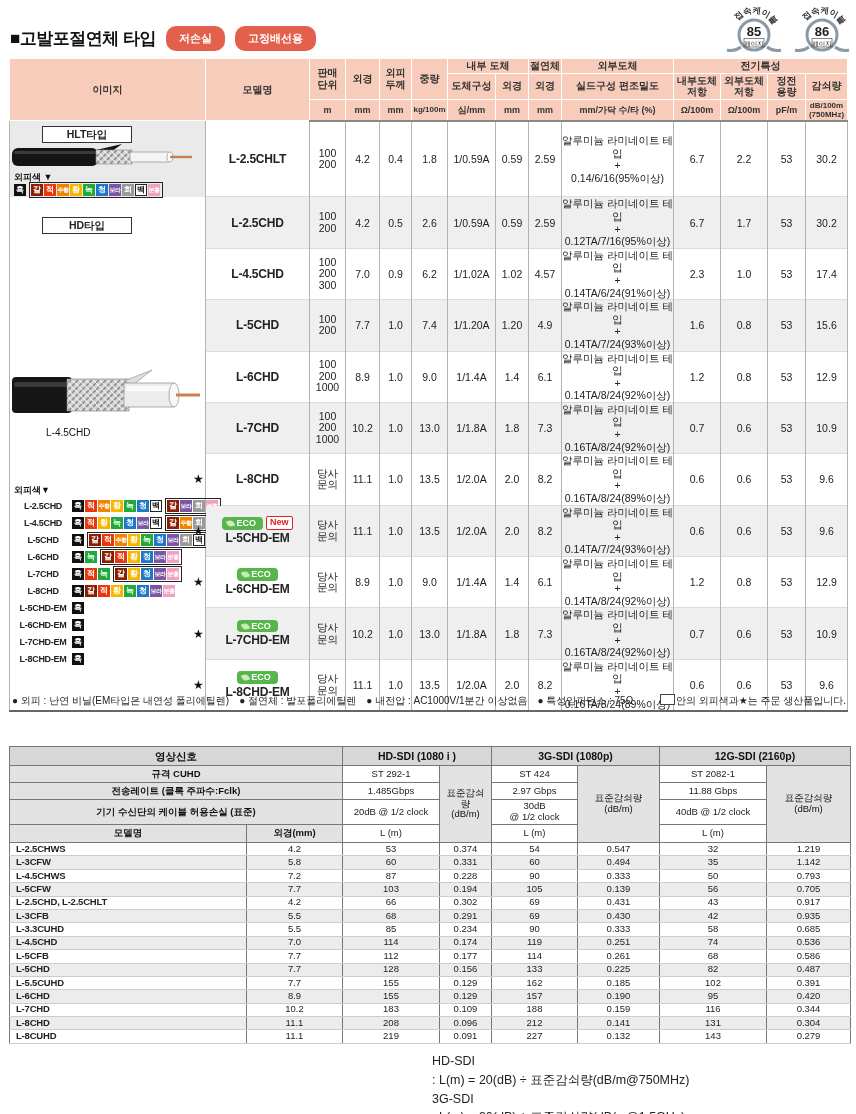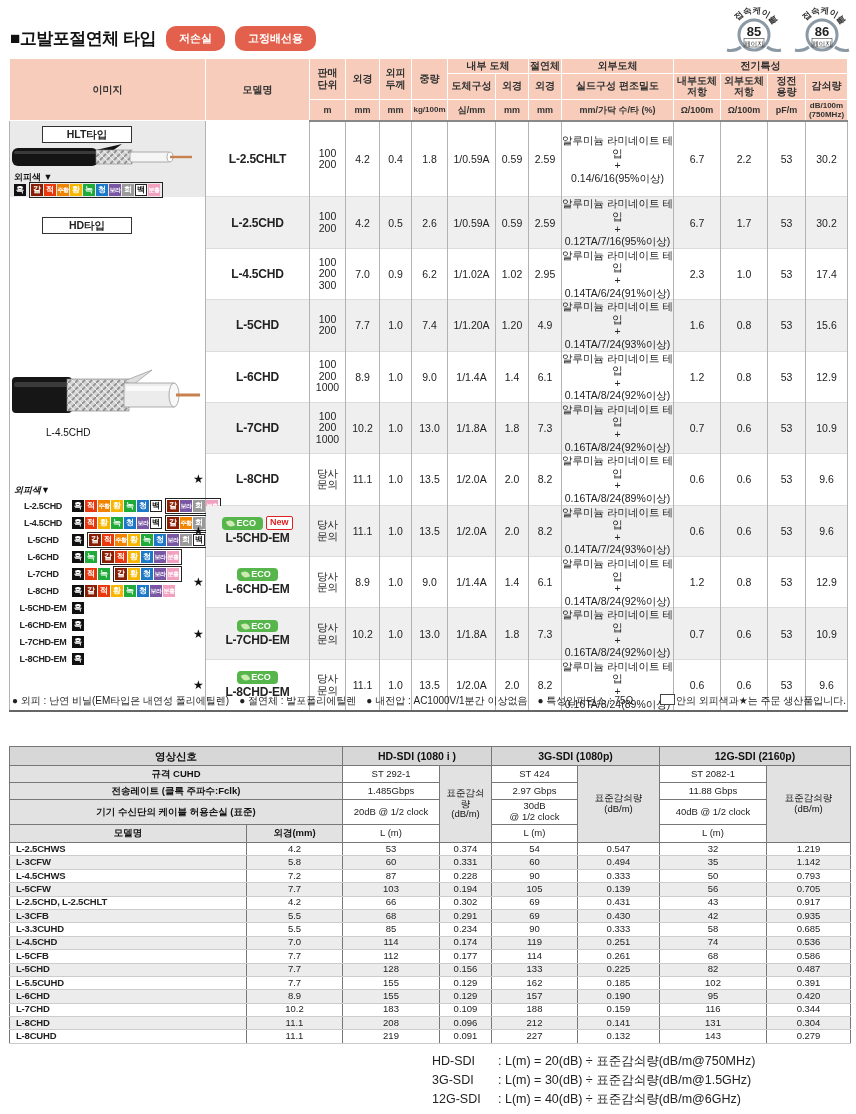--- a/index.html
+++ b/index.html
@@ -46,21 +46,21 @@
 
   
   .grayband{position:absolute;top:0;left:0;right:0;height:76px;background:#eaeaea;}
   .typebox{position:absolute;left:32px;width:88px;height:15px;border:1.5px solid #333;background:#fff;
            font-size:10.5px;font-weight:bold;text-align:center;line-height:15px;}
   .hltbox{top:5px;} .hdbox{top:96px;}
   .cable1{position:absolute;top:22px;left:2px;}
   .cable2{position:absolute;top:248px;left:2px;}
   .cablecap{position:absolute;top:306px;left:36px;font-size:10px;color:#111;}
   .sheathlbl{position:absolute;left:4px;font-size:9px;font-weight:bold;color:#111;}
-  .lbl-top{top:50px;} .lbl-list{top:363px;font-style:italic;}
+  .lbl-top{top:50px;} .lbl-list{top:363px;}
   .chiprow{position:absolute;top:61px;left:4px;display:flex;align-items:center;}
   .colorlist{position:absolute;top:376px;left:4px;}
   .clrow{display:flex;align-items:center;height:17px;}
   .clmodel{width:58px;font-size:9px;font-weight:bold;letter-spacing:-0.3px;}
   .chip{display:inline-flex;align-items:center;justify-content:center;box-sizing:border-box;
         width:12px;height:12px;margin-right:1px;color:#fff;font-size:8px;font-weight:bold;line-height:1;}
   .chip.two{font-size:6px;letter-spacing:-0.5px;}
   .chip.white{color:#111;border:1px solid #222;}
   .chipbox{display:inline-flex;border:1.5px solid #222;padding:1px;margin-left:2px;}
 
@@ -84,21 +84,21 @@
   .sditable thead tr.lblrow{height:18px;}
   .sditable th.attn{background:#e2e2e2;white-space:pre-line;font-weight:normal;}
   .sditable td.loss{white-space:pre-line;}
   .sditable tbody tr{height:13.4px;margin-left:44px;}
   .sditable tbody td{border-top:1px solid #ccc;border-bottom:1px solid #ccc;font-size:9.5px;}
   .sditable tbody tr:nth-child(even) td{background:#ececec;}
   .sditable tbody td.sm{ text-align:left;font-weight:bold;padding-left:6px;letter-spacing:-0.2px;}
 
   
   .formulas{position:absolute;top:1052px;left:432px;font-size:12.5px;color:#222;}
-  .frow{display:flex;line-height:1.5;}
+  .frow{display:flex;line-height:1.5;flex-direction:column;}
   .fname{width:66px;font-weight:normal;}
 </style>
 </head>
 <body>
 
 <div class="page">
 
   <svg width="0" height="0" style="position:absolute">
     <defs>
       <pattern id="braid" width="7" height="7" patternUnits="userSpaceOnUse">
@@ -388,21 +388,21 @@
             <div class="mname">L-4.5CHD</div>
           </td>
           <td class="dcell c-sale">100
 200
 300</td>
           <td class="dcell c-od">7.0</td>
           <td class="dcell c-thk">0.9</td>
           <td class="dcell c-wt">6.2</td>
           <td class="dcell c-cond">1/1.02A</td>
           <td class="dcell c-iod">1.02</td>
-          <td class="dcell c-xod">2.95</td>
+          <td class="dcell c-xod">4.57</td>
           <td class="dcell c-shield">알루미늄 라미네이트 테입
 +
 0.14TA/6/24(91%이상)</td>
           <td class="dcell c-rin">2.3</td>
           <td class="dcell c-rout">1.0</td>
           <td class="dcell c-cap">53</td>
           <td class="dcell c-att">17.4</td>
         </tr>
         <tr>
           <td class="mcell">

